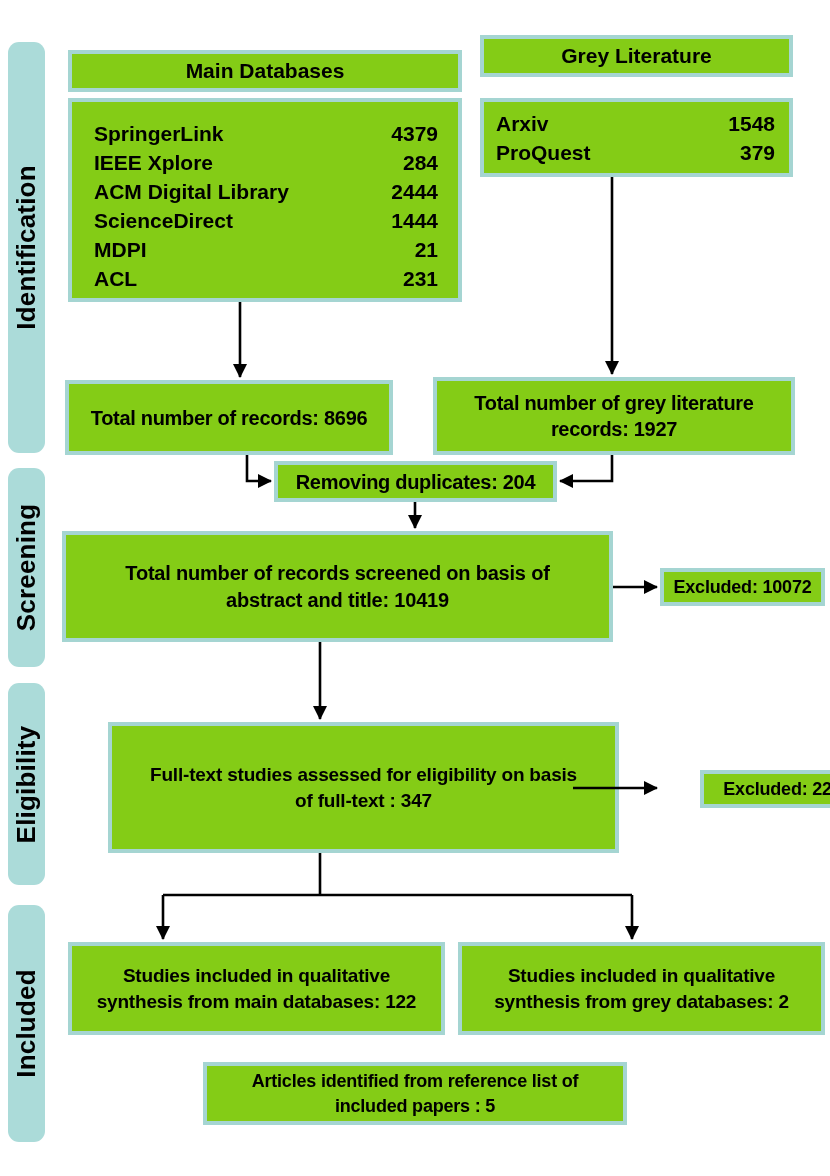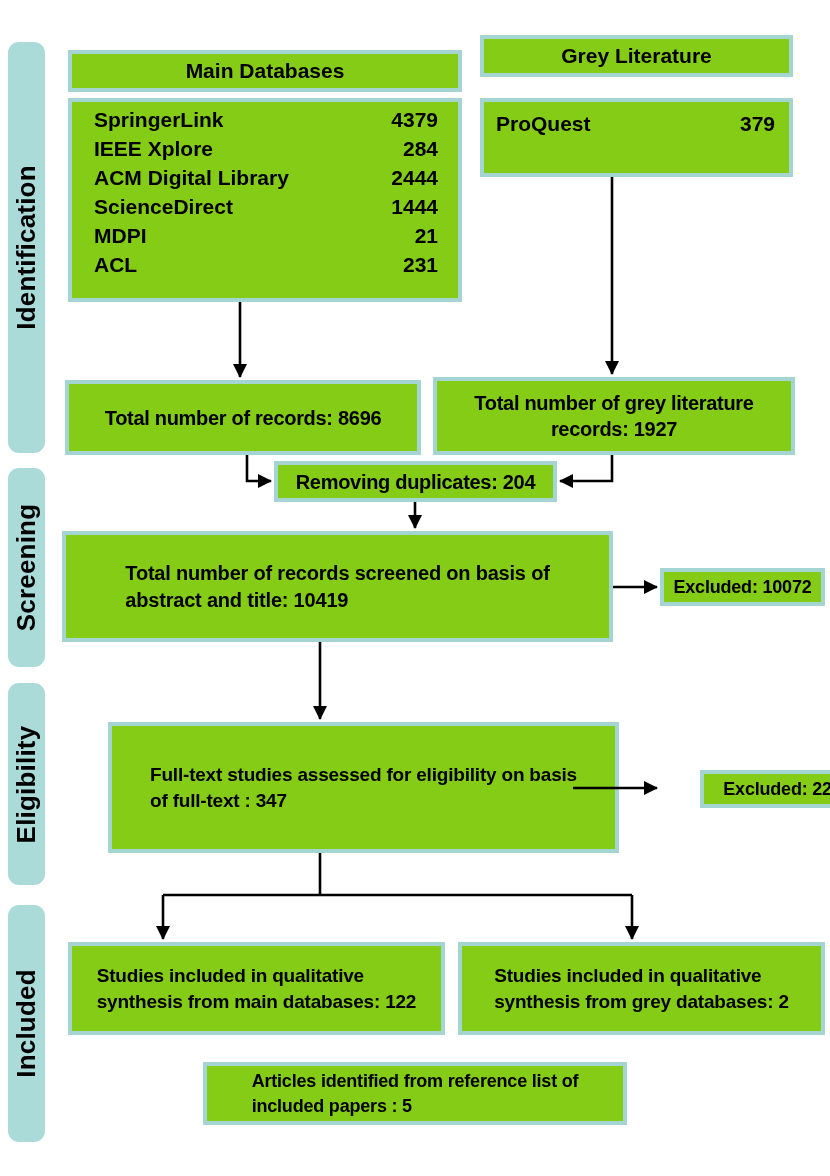--- a/index.html
+++ b/index.html
@@ -14,21 +14,21 @@
   }
   .stage-bar span{
     transform:rotate(-90deg);white-space:nowrap;font-weight:700;
     font-size:26px;letter-spacing:0.2px;color:#000;
   }
   .tealbox{
     position:absolute;box-sizing:border-box;border:4px solid #a5d5d2;
     background:#84cc16;display:flex;align-items:center;justify-content:center;
   }
   .boxtext{
-    font-weight:700;white-space:pre-line;
+    font-weight:700;text-align:center;white-space:pre-line;
     font-size:19px;line-height:1.35;letter-spacing:-0.2px;color:#000;
   }
   .headertext{font-weight:700;font-size:21px;}
   .totaltext{font-weight:700;text-align:center;white-space:pre-line;font-size:20px;line-height:1.3;letter-spacing:-0.3px;}
   .excltext{font-weight:700;font-size:18px;letter-spacing:-0.2px;}
   .listbox{flex-direction:column;align-items:stretch;justify-content:flex-start;}
   .srcrow{
     display:flex;justify-content:space-between;align-items:baseline;
     font-weight:700;font-size:21px;line-height:29px;padding:0 20px 0 22px;
   }
@@ -53,21 +53,21 @@
     <span>Included</span>
   </div>
 
   <div class="tealbox" style="left:68px;top:50px;width:394px;height:42px;">
     <span class="headertext">Main Databases</span>
   </div>
   <div class="tealbox" style="left:480px;top:35px;width:313px;height:42px;">
     <span class="headertext">Grey Literature</span>
   </div>
 
-  <div class="tealbox listbox" style="left:68px;top:98px;width:394px;height:204px;padding-top:3px;">
+  <div class="tealbox listbox" style="left:68px;top:98px;width:394px;height:204px;padding-top:17px;">
     <div class="srcrow">
       <span>SpringerLink</span>
       <span class="cnt">4379</span>
     </div>
     <div class="srcrow">
       <span>IEEE Xplore</span>
       <span class="cnt">284</span>
     </div>
     <div class="srcrow">
       <span>ACM Digital Library</span>
@@ -82,26 +82,30 @@
       <span class="cnt">21</span>
     </div>
     <div class="srcrow">
       <span>ACL</span>
       <span class="cnt">231</span>
     </div>
   </div>
 
   <div class="tealbox listbox" style="left:480px;top:98px;width:313px;height:79px;padding-top:7px;">
     <div class="srcrow" style="padding:0 14px 0 12px;">
+      <span>Arxiv</span>
+      <span class="cnt">1548</span>
+    </div>
+    <div class="srcrow" style="padding:0 14px 0 12px;">
       <span>ProQuest</span>
       <span class="cnt">379</span>
     </div>
   </div>
 
-  <div class="tealbox" style="left:65px;top:380px;width:356px;height:75px;">
+  <div class="tealbox" style="left:65px;top:380px;width:328px;height:75px;">
     <span class="totaltext">Total number of records: 8696</span>
   </div>
   <div class="tealbox" style="left:433px;top:377px;width:362px;height:78px;">
     <span class="totaltext">Total number of grey literature
 records: 1927</span>
   </div>
 
   <div class="tealbox" style="left:274px;top:461px;width:283px;height:41px;">
     <span class="totaltext">Removing duplicates: 204</span>
   </div>

